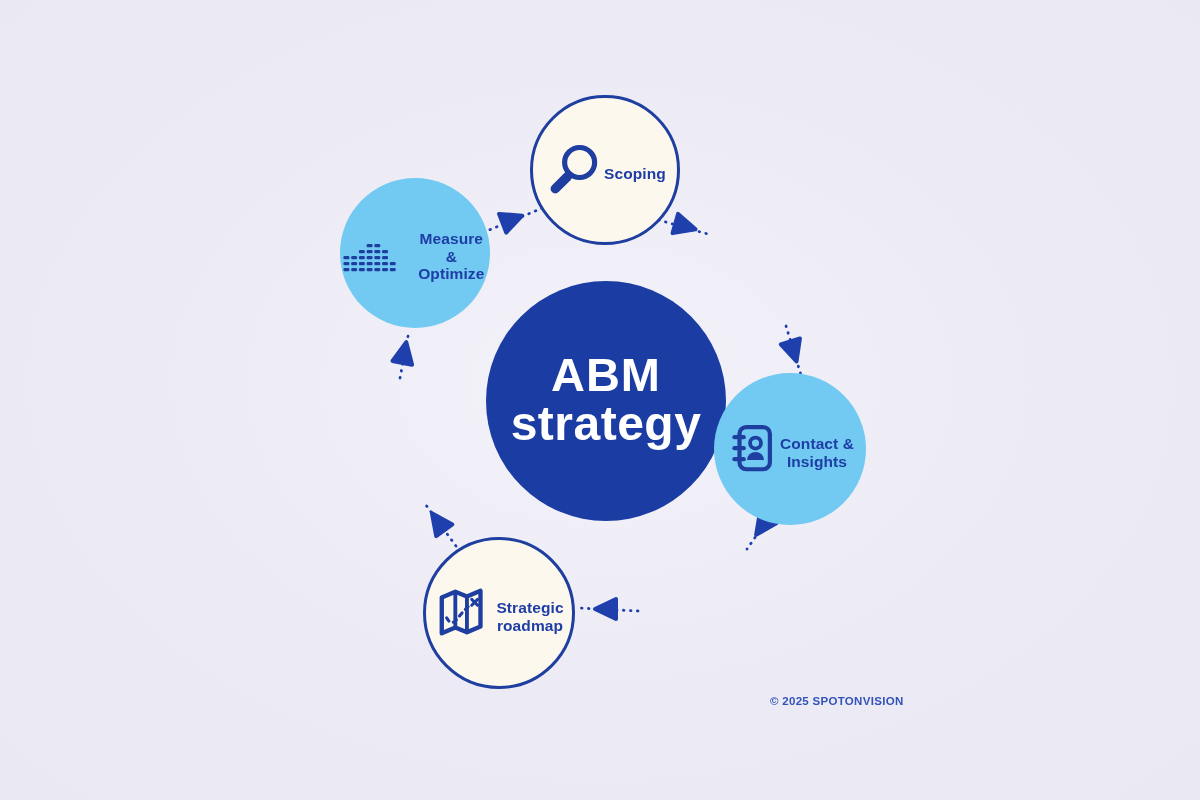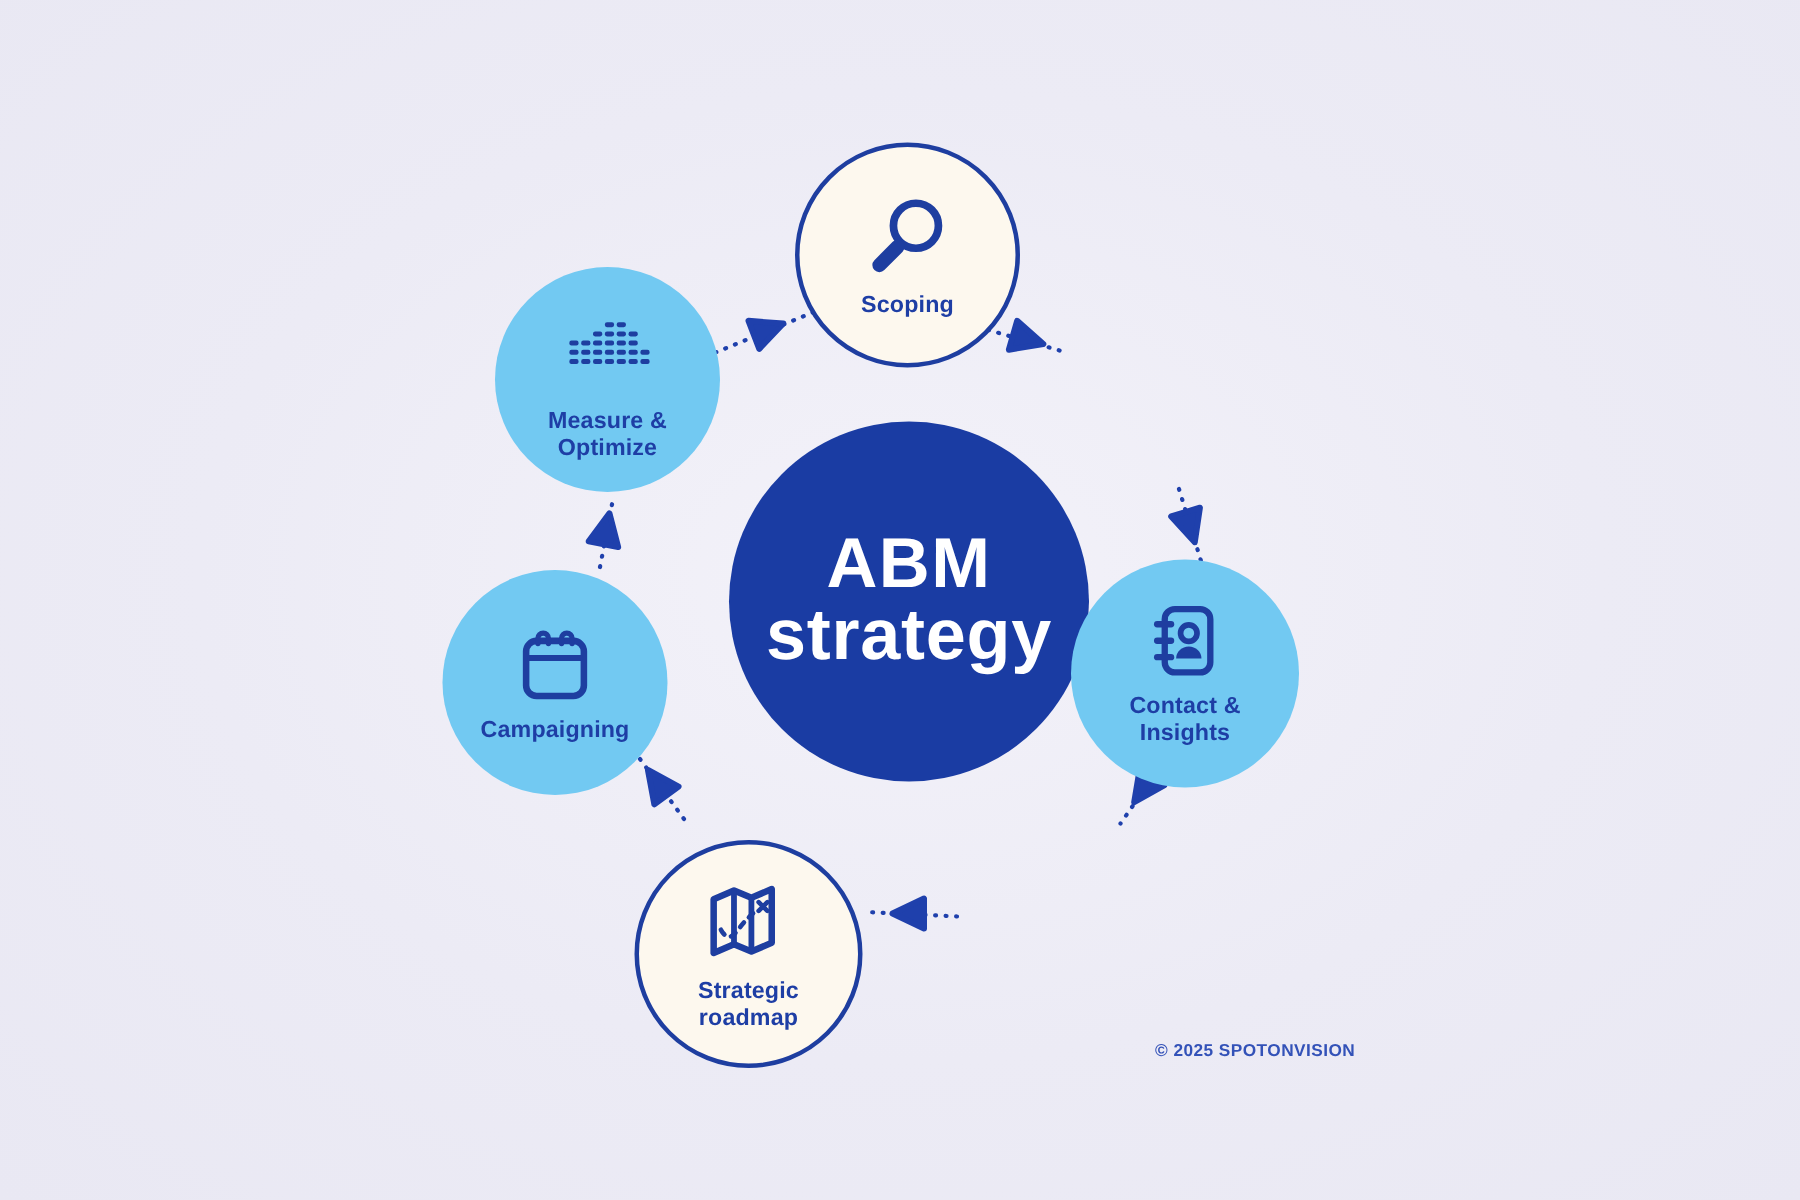--- a/index.html
+++ b/index.html
@@ -7,21 +7,21 @@
     position:relative;
     width:1200px;height:800px;
     overflow:hidden;
     background: radial-gradient(ellipse at 50% 48%, #F3F2F9 0%, #ECEBF5 55%, #E9E8F3 100%);
     font-family:"Liberation Sans", sans-serif;
   }
   .arrow-layer{position:absolute;left:0;top:0;width:1200px;height:800px;}
   .node{
     position:absolute;
     border-radius:50%;
-    display:flex;flex-direction:column;
+    display:flex;flex-direction:row;
     align-items:center;justify-content:center;
     text-align:center;
     box-sizing:border-box;
   }
   .node.blue{background:#72C9F2;}
   .node.cream{background:#FDF8EE;border:3.5px solid #1E3EA0;}
   .node .label{
     margin-top:7px;
     font-size:15.5px;font-weight:bold;
     line-height:1.12;
@@ -100,43 +100,34 @@
       <line x1="10" y1="31" x2="21" y2="31" stroke="#1E3EA0" stroke-width="5" stroke-linecap="round"></line>
       <line x1="10" y1="44" x2="21" y2="44" stroke="#1E3EA0" stroke-width="5" stroke-linecap="round"></line>
       <circle cx="35" cy="25" r="6.5" fill="none" stroke="#1E3EA0" stroke-width="4.5"></circle>
       <path d="M 25 45 a 10 9.5 0 0 1 20 0 Z" fill="#1E3EA0"></path>
     </svg>
     <div class="label">Contact &amp;
 Insights</div>
   </div>
 
 
-  <div class="node cream" style="left:423px;top:560px;width:152px;height:152px;">
+  <div class="node cream" style="left:423px;top:537px;width:152px;height:152px;">
     <svg class="icon" width="62" height="60" viewBox="0 0 64 62">
       <path d="M 8 15 L 22 9 L 34 14 L 48 8 L 48 45 L 34 51 L 22 46 L 8 52 Z" fill="none" stroke="#1E3EA0" stroke-width="4.5" stroke-linejoin="round"></path>
       <line x1="22" y1="9" x2="22" y2="46" stroke="#1E3EA0" stroke-width="4"></line>
       <line x1="34" y1="14" x2="34" y2="51" stroke="#1E3EA0" stroke-width="4"></line>
       <path d="M 13 36 Q 18 45 24 37 T 37 23" fill="none" stroke="#1E3EA0" stroke-width="3.2" stroke-dasharray="4 5" stroke-linecap="round"></path>
       <path d="M 39 17 l 6 6 M 45 17 l -6 6" stroke="#1E3EA0" stroke-width="3.2" stroke-linecap="round"></path>
     </svg>
     <div class="label">Strategic
 roadmap</div>
   </div>
 
-  <div class="node blue" style="left:295px;top:380px;width:150px;height:150px;">
-    <svg class="icon" width="56" height="56" viewBox="0 0 64 64">
-      <rect x="10" y="14" width="44" height="42" rx="8" fill="none" stroke="#1E3EA0" stroke-width="5"></rect>
-      <line x1="11" y1="27" x2="53" y2="27" stroke="#1E3EA0" stroke-width="4.5"></line>
-      <path d="M 19 16 v -4 a 4 4 0 0 1 8 0 v 4" fill="none" stroke="#1E3EA0" stroke-width="4" stroke-linecap="round"></path>
-      <path d="M 37 16 v -4 a 4 4 0 0 1 8 0 v 4" fill="none" stroke="#1E3EA0" stroke-width="4" stroke-linecap="round"></path>
-    </svg>
-    <div class="label">Campaigning</div>
-  </div>
 
-  <div class="node blue" style="left:330px;top:178px;width:150px;height:150px;gap:16px;">
+  <div class="node blue" style="left:340px;top:178px;width:150px;height:150px;gap:16px;">
     <svg class="icon" width="58" height="50" viewBox="0 0 66 57" fill="#1E3EA0">
       <rect x="4" y="32" width="7" height="3.8" rx="1.6"></rect>
         <rect x="4" y="39" width="7" height="3.8" rx="1.6"></rect>
         <rect x="4" y="46" width="7" height="3.8" rx="1.6"></rect>
       <rect x="13" y="32" width="7" height="3.8" rx="1.6"></rect>
         <rect x="13" y="39" width="7" height="3.8" rx="1.6"></rect>
         <rect x="13" y="46" width="7" height="3.8" rx="1.6"></rect>
       <rect x="22" y="25" width="7" height="3.8" rx="1.6"></rect>
         <rect x="22" y="32" width="7" height="3.8" rx="1.6"></rect>
         <rect x="22" y="39" width="7" height="3.8" rx="1.6"></rect>

